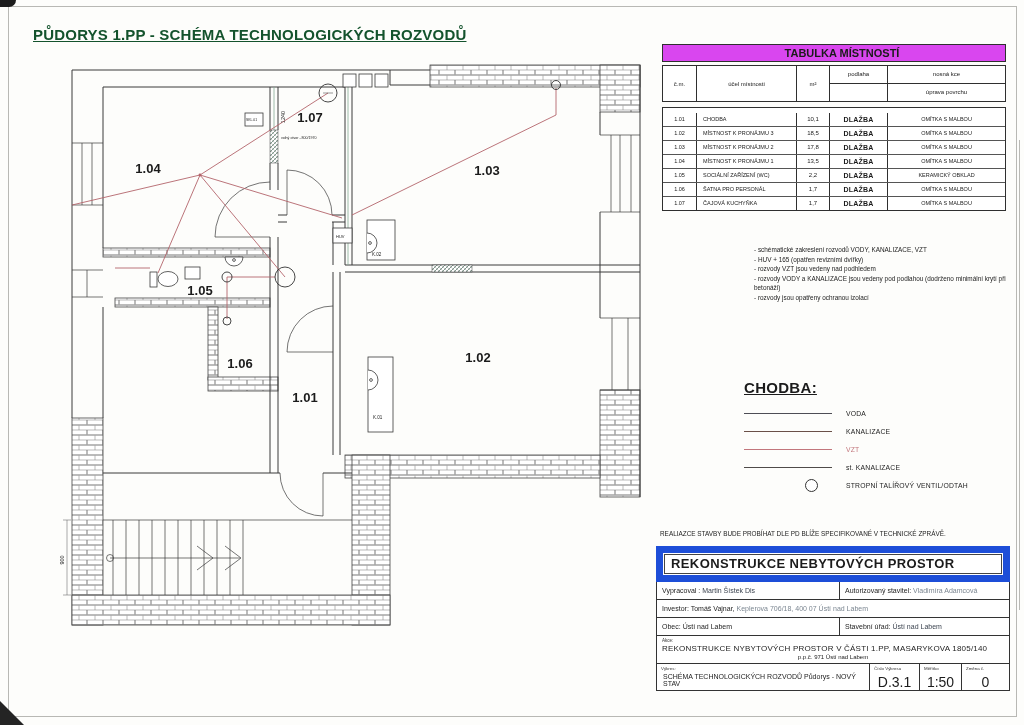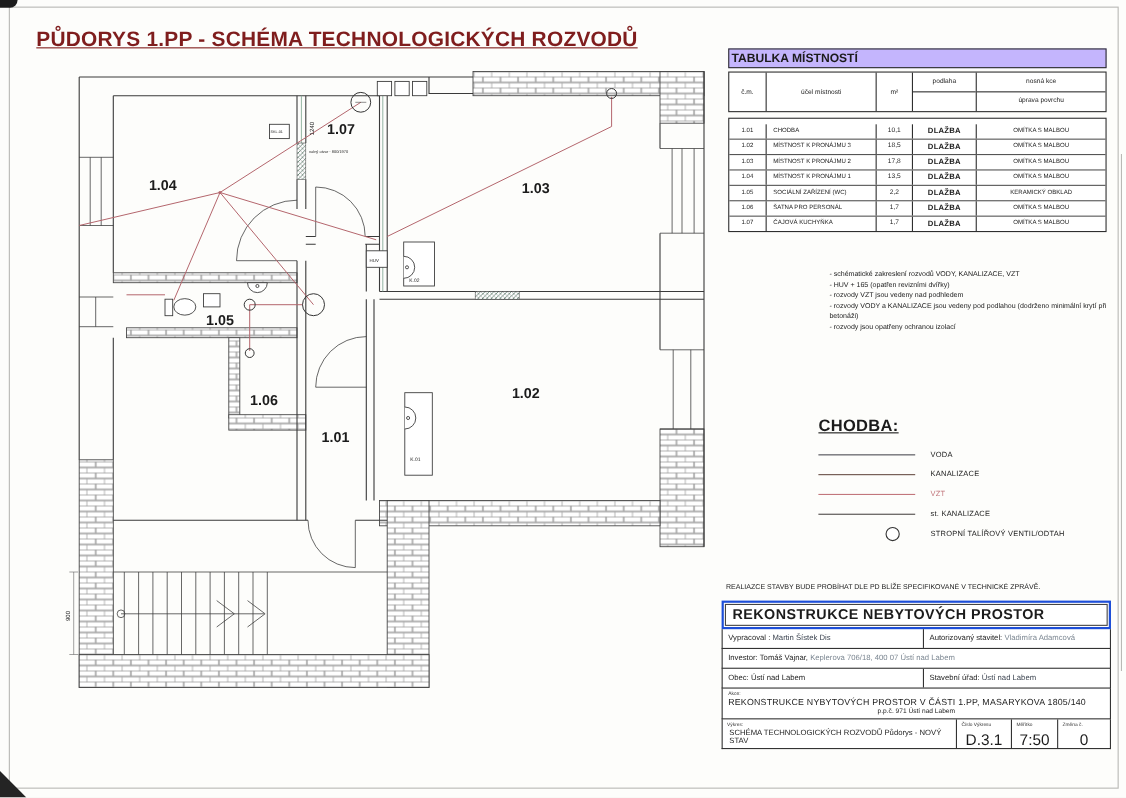--- a/index.html
+++ b/index.html
@@ -4,25 +4,25 @@
 <style>
   html,body{margin:0;padding:0;}
   body{
     width:1024px;height:725px;position:relative;overflow:hidden;
     background:#f1f1ee;
     font-family:"Liberation Sans",sans-serif;color:#1b1b1b;
     -webkit-font-smoothing:antialiased;
   }
   .paper{position:absolute;inset:0;background:#fdfdfb;}
   .frame{position:absolute;left:8px;top:6px;right:7px;bottom:8px;border:1px solid #8a8a86;opacity:.6;pointer-events:none;}
-  .main-title{position:absolute;left:33px;top:26px;font-size:19px;font-weight:bold;letter-spacing:.2px;
-    text-decoration:underline;color:#7f1d1d;}
+  .main-title{position:absolute;left:33px;top:26px;font-size:15px;font-weight:bold;letter-spacing:.2px;
+    text-decoration:underline;color:#14532d;}
   
   .rtable{position:absolute;left:662px;top:44px;width:344px;font-size:6px;}
-  .rt-title{border:1px solid #2f2f2f;height:16px;line-height:16px;padding-left:2px;font-size:11px;font-weight:bold;background:#c4b5fd;}
+  .rt-title{border:1px solid #2f2f2f;height:16px;line-height:16px;padding-left:16px;font-size:11px;font-weight:bold;background:#d946ef;text-align:center;}
   .rt-head{margin-top:3px;border:1px solid #2f2f2f;display:grid;grid-template-columns:34px 100px 33px 58px 1fr;height:35px;background:#fff;}
   .rt-head>div{border-right:1px solid #2f2f2f;}
   .rt-head>div:last-child{border-right:none;}
   .hc{display:flex;align-items:center;justify-content:center;font-size:6px;}
   .hsplit{display:grid;grid-template-rows:1fr 1fr;}
   .hsplit>div{display:flex;align-items:center;justify-content:center;font-size:6px;}
   .hsplit>div:first-child{border-bottom:1px solid #2f2f2f;}
   .rt-body{margin-top:5px;border:1px solid #2f2f2f;background:#fff;padding-top:5px;}
   .rt-row{display:grid;grid-template-columns:34px 100px 33px 58px 1fr;height:13px;line-height:13px;border-bottom:.5px solid #555;}
   .rt-row:last-child{border-bottom:none;}
@@ -48,21 +48,21 @@
   .ls-kan{border-top:1px solid #6a5048;}
   .ls-vzt{border-top:1px solid #c2767c;}
   .ls-stkan{border-top:1.3px solid #4f4b49;}
   .lg-circle{width:11px;height:11px;border:1.2px solid #333;border-radius:50%;margin-right:14px;background:#fff;}
   .lg-label{margin-left:14px;font-size:6.8px;letter-spacing:.2px;color:#222;}
   .lg-label.vzt{color:#c2767c;}
   
   .realnote{position:absolute;left:660px;top:530px;width:352px;font-size:6.4px;color:#222;}
   
   .tblock{position:absolute;left:656px;top:546px;width:354px;font-size:7px;background:#fff;}
-  .tb-title{border:2px solid #1d4ed8;padding:1px;}
+  .tb-title{border:7px solid #1d4ed8;padding:1px;}
   .tb-title>div{border:1px solid #444;height:18px;line-height:18px;padding-left:6px;font-size:13px;font-weight:bold;letter-spacing:.4px;}
   .tb-row{border:1px solid #333;border-top:none;display:grid;}
   .tb-2col{grid-template-columns:182px 1fr;}
   .tb-cell{padding:3px 5px 2px 5px;height:12px;line-height:12px;white-space:nowrap;overflow:hidden;}
   .tb-cell.bl{border-left:1px solid #333;}
   .lab{color:#1d1d1d;}
   .val{color:#3c4450;}
   .faded{color:#7b8691;}
   .tb-akce{border:1px solid #333;border-top:none;padding:2px 5px 3px 5px;}
   .tb-akce .tiny{font-size:4.5px;color:#333;}
@@ -401,21 +401,21 @@
     <div>
       <div class="f-lab">Výkres:</div>
       <div class="f-val">SCHÉMA TECHNOLOGICKÝCH ROZVODŮ Půdorys - NOVÝ STAV</div>
     </div>
     <div>
       <div class="f-lab">Číslo Výkresu</div>
       <div class="f-val center">D.3.1</div>
     </div>
     <div>
       <div class="f-lab">Měřítko</div>
-      <div class="f-val center">7:50</div>
+      <div class="f-val center">1:50</div>
     </div>
     <div>
       <div class="f-lab">Změna č.</div>
       <div class="f-val center">0</div>
     </div>
   </div>
 </div>
 
 <div class="blob-tl"></div>
 <div class="blob-bl"></div>

